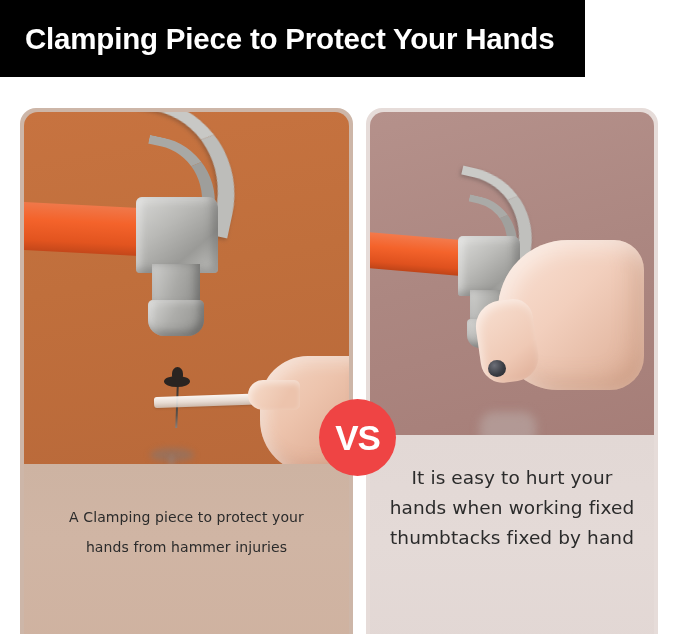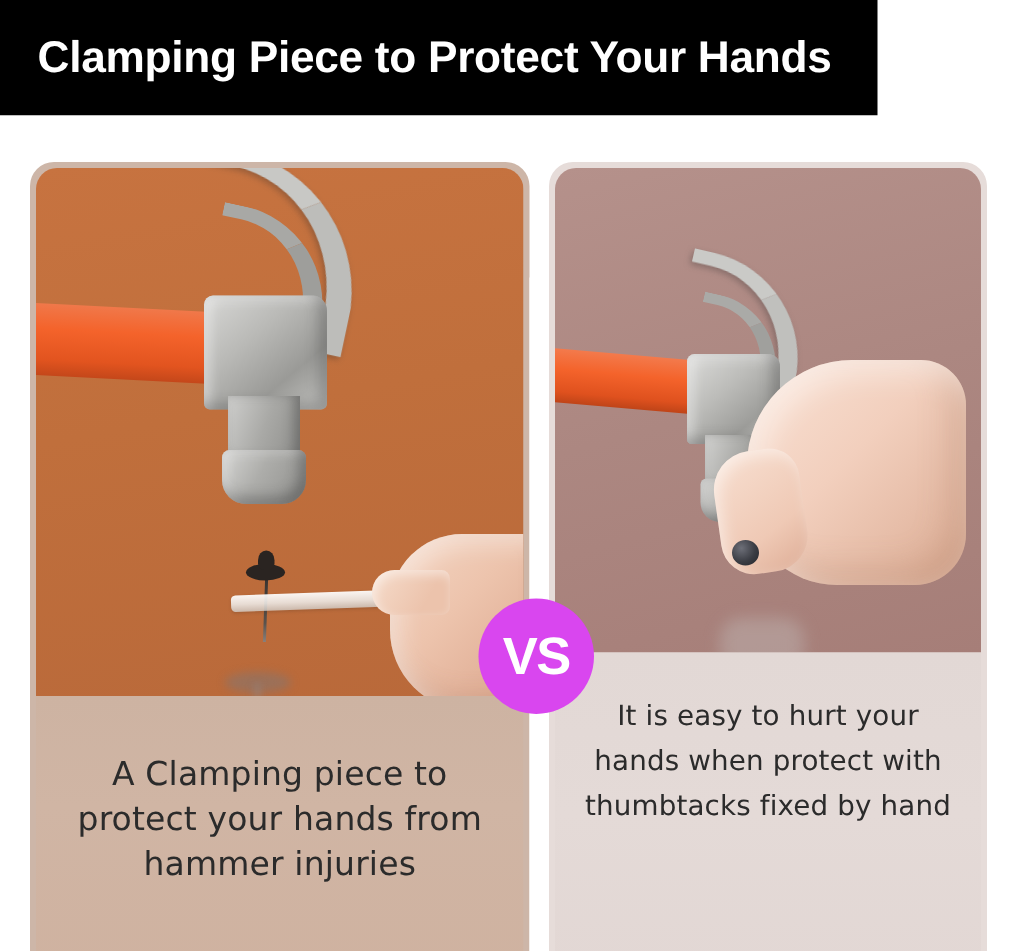--- a/index.html
+++ b/index.html
@@ -126,21 +126,21 @@
   }
   .caption-right {
     top: 323px;
     height: 214px;
     background: linear-gradient(180deg, #e2d8d5 0%, #e4dad7 50%, #e2d7d4 100%);
     padding-top: 28px;
   }
   .caption-text {
     color: #2b2b2b;
     font-family: "DejaVu Sans", sans-serif;
-    font-size: 22px;
+    font-size: 14px;
     line-height: 30px;
     font-weight: 400;
     letter-spacing: 0.1px;
     max-width: 270px;
   }
   .caption-right .caption-text {
     font-size: 18.5px;
     max-width: 250px;
   }
 
@@ -324,21 +324,21 @@
   }
 
   
   .vs-badge {
     position: absolute;
     left: 319px;
     top: 322px;
     width: 77px;
     height: 77px;
     border-radius: 50%;
-    background: #d946ef;
+    background: #ef4444;
     display: flex;
     align-items: center;
     justify-content: center;
     z-index: 30;
   }
   .vs-text {
     color: #ffffff;
     font-family: "Liberation Sans", sans-serif;
     font-size: 35px;
     font-weight: bold;
@@ -401,21 +401,21 @@
       <div class="art r-head-body"></div>
       <div class="art r-head-neck"></div>
       <div class="art r-head-face"></div>
       <div class="art r-blur-obj"></div>
       <div class="art r-hand"></div>
       <div class="art r-thumb"></div>
       <div class="art r-tack"></div>
     </div>
 
     <div class="caption caption-right">
-      <div class="caption-text">It is easy to hurt your hands when protect with thumbtacks fixed by hand</div>
+      <div class="caption-text">It is easy to hurt your hands when working fixed thumbtacks fixed by hand</div>
     </div>
   </div>
 
   <div class="vs-badge">
     <span class="vs-text">VS</span>
   </div>
 
 </div>
 
 </body></html>

